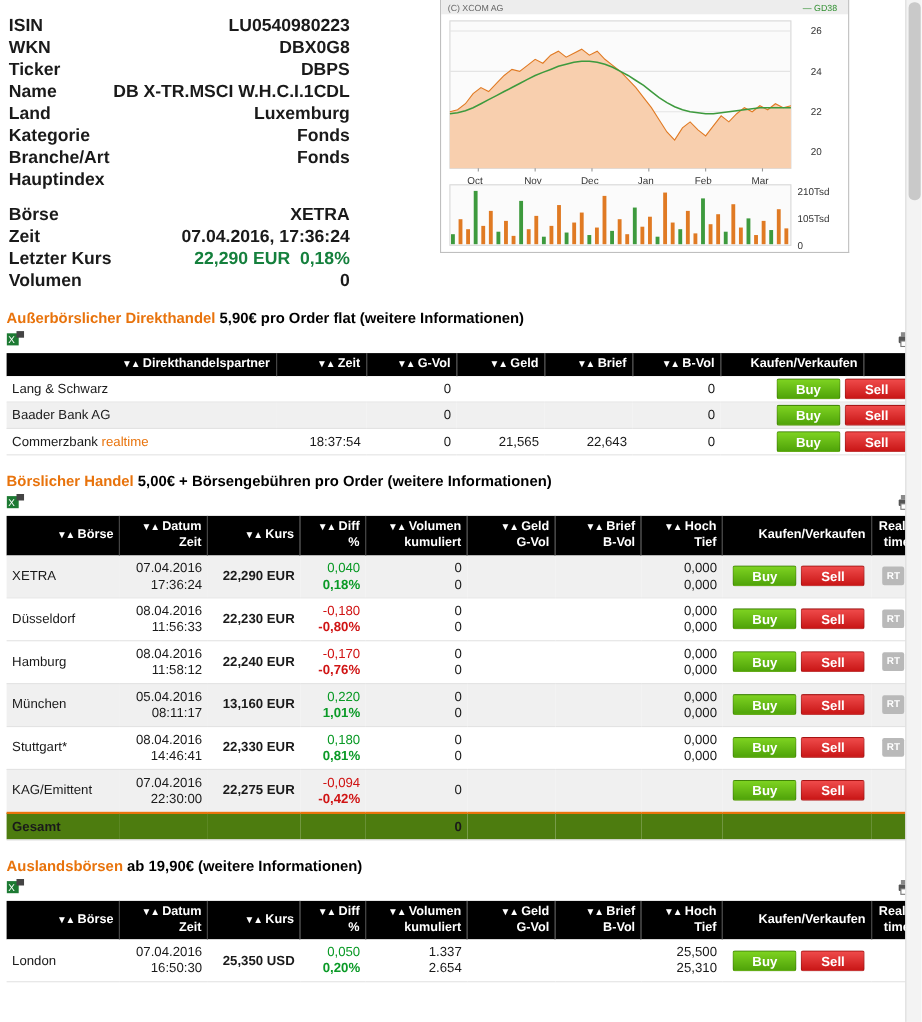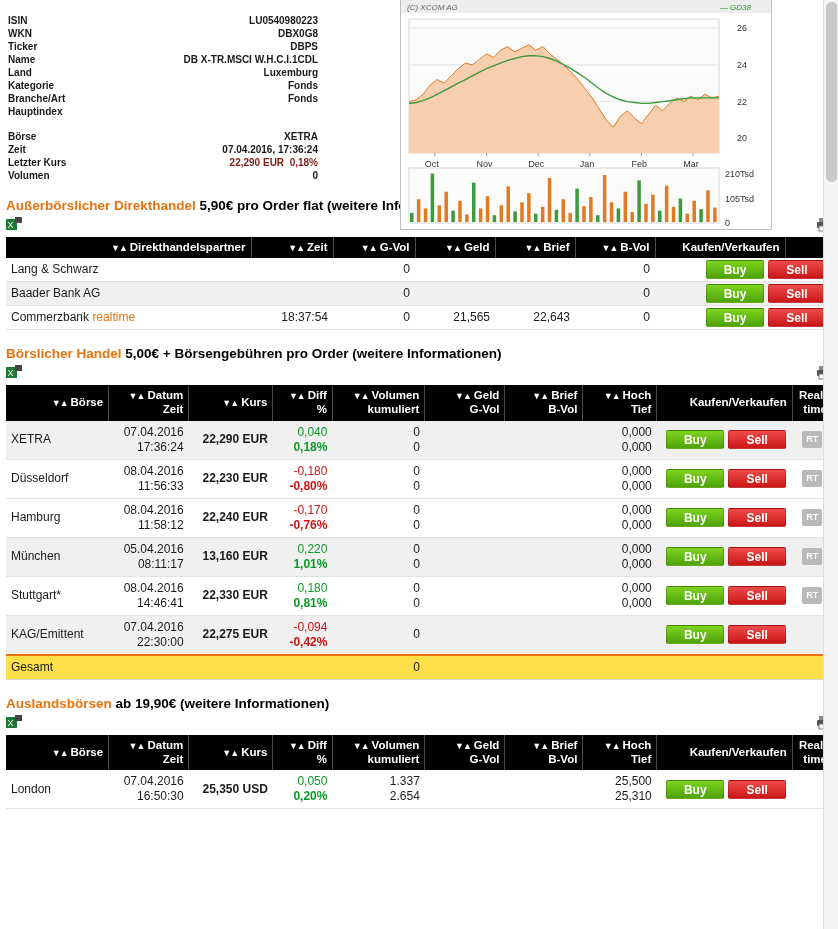--- a/index.html
+++ b/index.html
@@ -18,25 +18,25 @@
     background: #fff;
   }
 
   
   .top-area { display: flex; padding: 0; }
   .info-table {
     border-collapse: collapse;
     margin: 14px 0 0 8px;
     width: 310px;
   }
-  .info-table td { padding: 1px 0; font-size: 10px; vertical-align: top; }
+  .info-table td { padding: 1px 0; font-size: 16px; vertical-align: top; }
   .info-table td.lbl { font-weight: bold; text-align: left; white-space: nowrap; }
   .info-table td.val { font-weight: bold; text-align: right; white-space: nowrap; }
   .info-table tr.spacer td { height: 12px; padding: 0; }
-  .val.green { color: #7f1d1d; }
+  .val.green { color: #15803d; }
 
   
   .chart-panel {
     position: absolute;
     left: 400px; top: 0;
     width: 372px;
   }
   .chart-tabs {
     display: flex;
     height: 20px;
@@ -64,25 +64,24 @@
     width: 372px;
     height: 230px;
     position: relative;
     overflow: hidden;
   }
   .chart-head {
     font-size: 8px;
     color: #666;
     display: flex;
     justify-content: space-between;
-    padding: 2px 20px 0 6px;
+    padding: 2px 10px 0 6px;
     background: #ededed;
     height: 13px;
     line-height: 11px;
-    font-style: italic;
   }
   .chart-head .legend { color: #2f8f2f; }
   .chart-svg { display: block; }
 
   
   .sec-head {
     margin: 16px 0 4px 6px;
     font-size: 13.5px;
     color: #e8730c;
     font-weight: bold;
@@ -161,24 +160,24 @@
     font-size: 9px;
     color: #fff;
     background: #b9b9b9;
     border-radius: 2px;
     text-align: center;
     font-weight: bold;
   }
 
   
   tr.total td {
-    background: #fde047;
+    background: #4d7c0f;
     border-top: 2px solid #e8730c;
     border-bottom: 1px solid #d5d5d5;
-    font-weight: normal;
+    font-weight: bold;
   }
   tr.kag td { border-bottom: none; }
 
   
   .scrollbar {
     position: absolute;
     right: 0; top: 0;
     width: 15px; height: 929px;
     background: #f3f3f3;
     border-left: 1px solid #dcdcdc;

